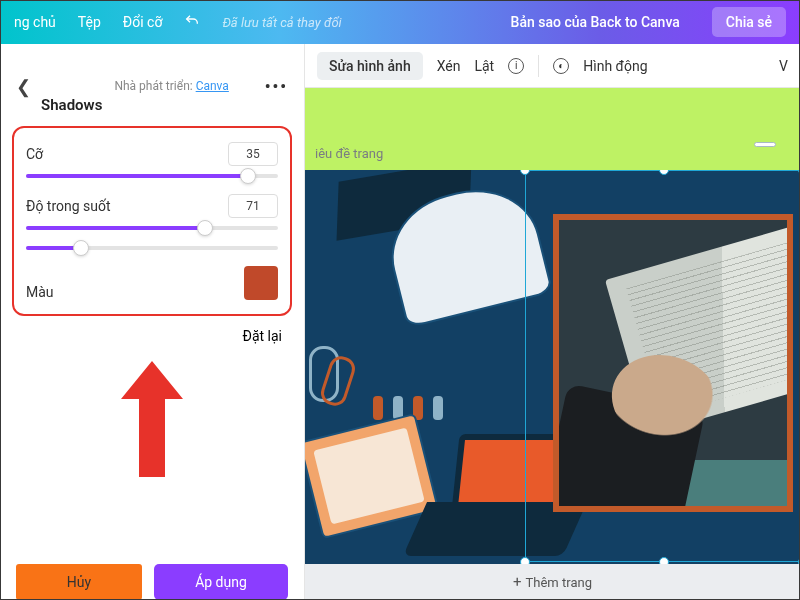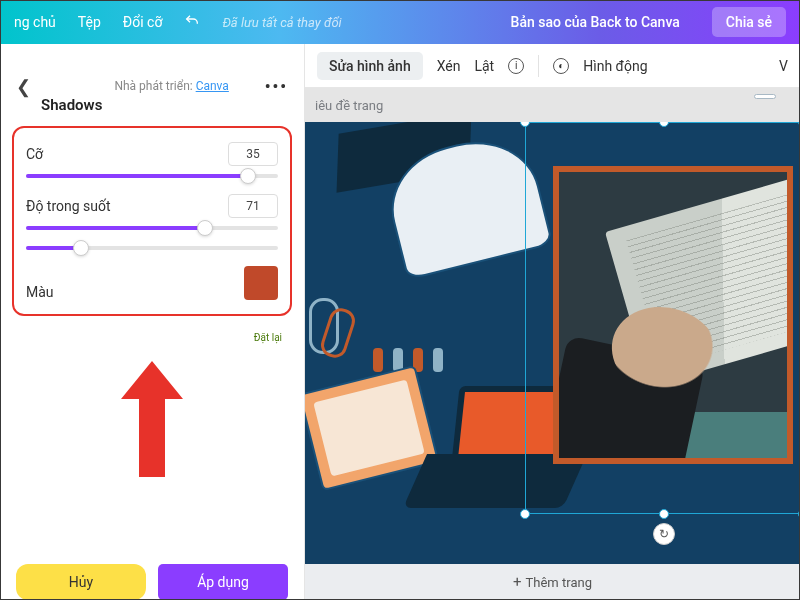--- a/index.html
+++ b/index.html
@@ -29,30 +29,30 @@
 .slider-top { display: flex; justify-content: space-between; align-items: center; margin-bottom: 8px; }
 .slider-label { font-size: 14px; color: #333; }
 .slider-input { width: 50px; height: 24px; border: 1px solid #ddd; border-radius: 4px; text-align: center; font-size: 12px; color: #444; }
 .slider-track { position: relative; height: 4px; background: #e3e3e3; border-radius: 3px; }
 .slider-fill { position: absolute; height: 100%; background: #8b3dff; border-radius: 3px; left: 0; }
 .slider-thumb { position: absolute; width: 16px; height: 16px; background: #fff; border: 1px solid #ccc; border-radius: 50%; top: 50%; transform: translate(-50%, -50%); box-shadow: 0 1px 3px rgba(0,0,0,0.15); }
 .color-row { display: flex; justify-content: space-between; align-items: flex-end; margin-top: 6px; }
 .color-swatch { width: 34px; height: 34px; border-radius: 4px; }
 
 .reset { text-align: right; padding: 10px 22px 0; }
-.reset span { color: #4d7c0f; font-size: 10px; cursor: pointer; }
+.reset span { color: #000000; font-size: 14px; cursor: pointer; }
 
 .arrow-wrap { display: flex; justify-content: center; margin-top: 10px; }
 
 .bottom-btns { margin-top: auto; display: flex; gap: 12px; padding: 0 16px 0; }
-.btn-cancel { flex: 1; background: #fde047; color: #333; border-radius: 12px; text-align: center; padding: 10px 4px; font-size: 14px; cursor: pointer; }
-.btn-apply { flex: 1; background: #8b3dff; color: #fff; border-radius: 5px; text-align: center; padding: 10px 4px; font-size: 14px; cursor: pointer; }
-
-
-.right { flex: 1; display: flex; flex-direction: column; background: #e5e5e5; }
+.btn-cancel { flex: 1; background: #f97316; color: #333; border-radius: 3px; text-align: center; padding: 10px 11px; font-size: 14px; cursor: pointer; }
+.btn-apply { flex: 1; background: #8b3dff; color: #fff; border-radius: 5px; text-align: center; padding: 10px 15px; font-size: 14px; cursor: pointer; }
+
+
+.right { flex: 1; display: flex; flex-direction: column; background: #bef264; gap: 48px; }
 .toolbar { height: 44px; background: #fff; border-bottom: 1px solid #e6e6e6; display: flex; align-items: center; padding: 0 12px; gap: 14px; font-size: 14px; color: #333; }
 .tool-pill { background: #eceff1; border-radius: 5px; padding: 6px 12px; cursor: pointer; font-weight: 500; }
 .tool-item { cursor: pointer; }
 .tool-sep { width: 1px; height: 22px; background: #e2e2e2; }
 .circ { width: 16px; height: 16px; border: 1.6px solid #555; border-radius: 50%; display: inline-flex; align-items: center; justify-content: center; font-size: 10px; }
 
 .canvas-wrap { flex: 1; position: relative; overflow: hidden; }
 .page-title-bar { position: absolute; top: 10px; left: 10px; font-size: 13px; color: #7a7d82; }
 .page-handle-top { position: absolute; top: 6px; right: 24px; width: 22px; height: 5px; background: #fff; border: 1px solid #a8b9c5; border-radius: 3px; }
 

